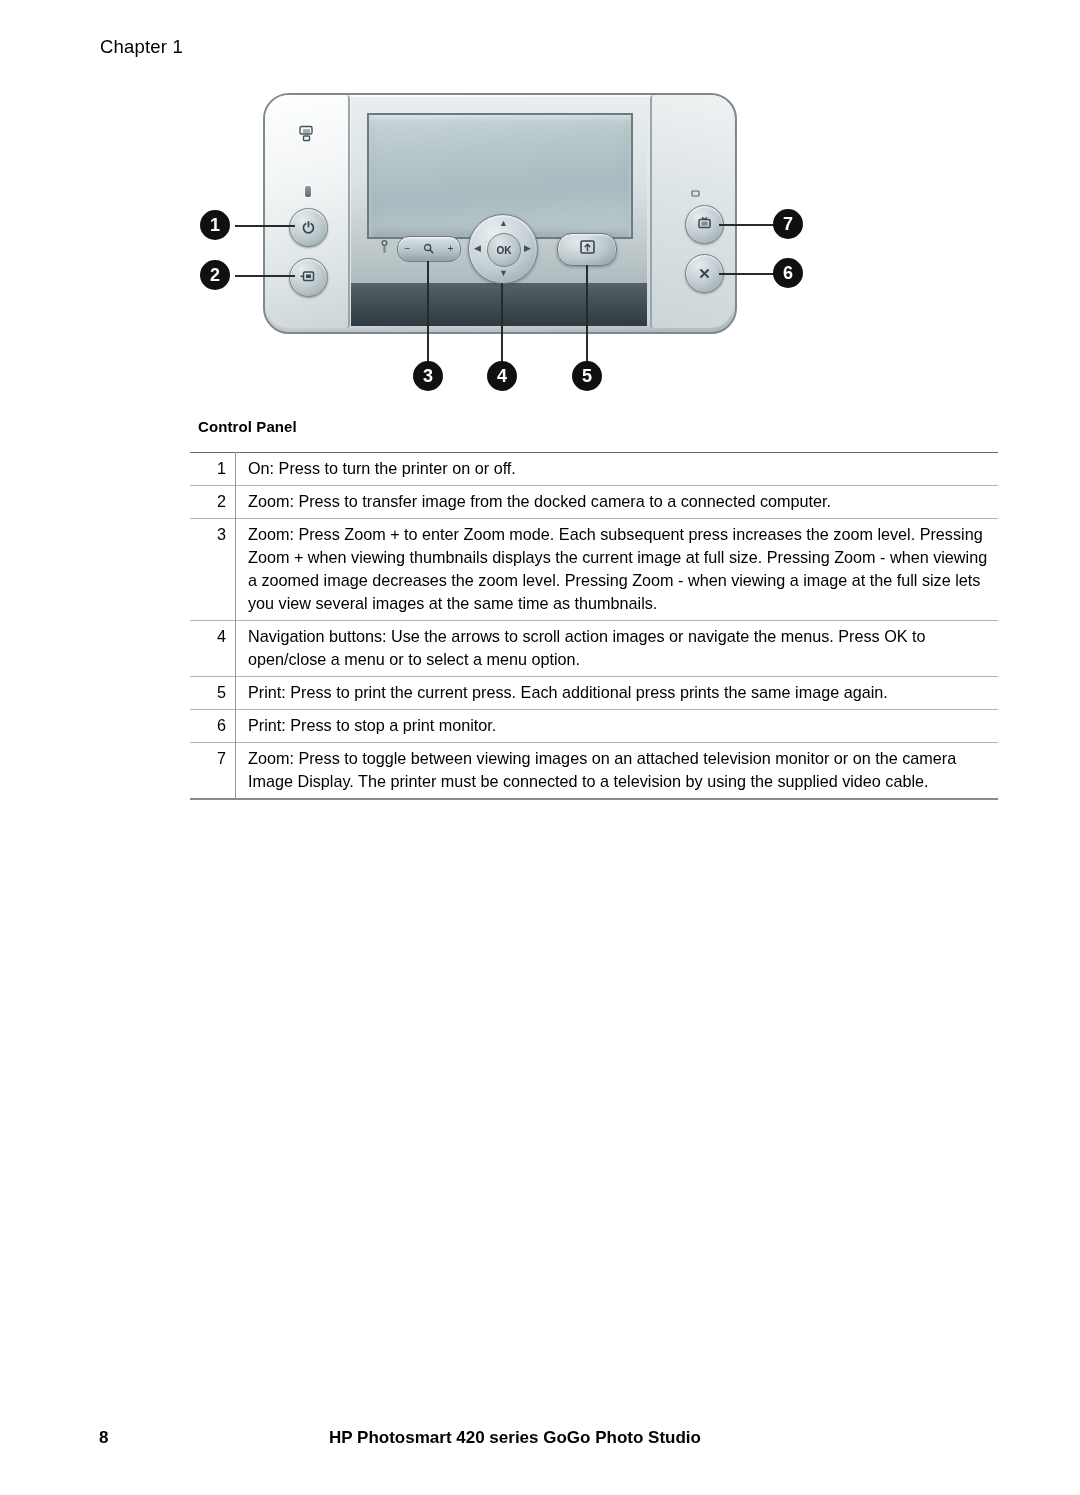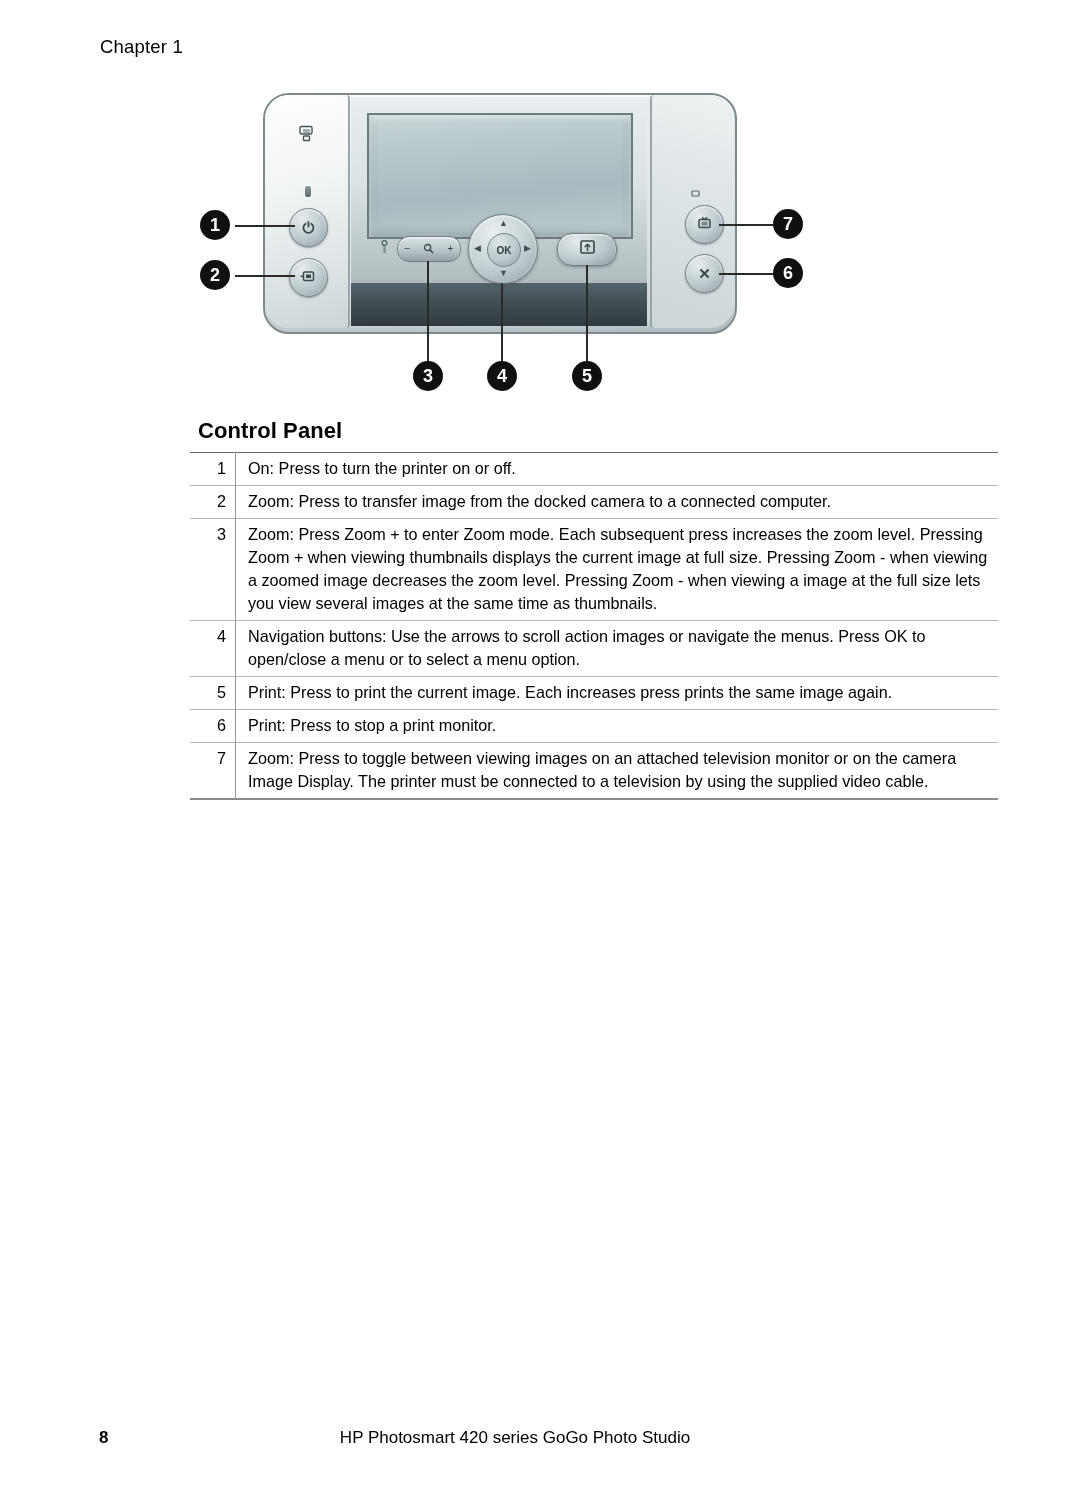--- a/index.html
+++ b/index.html
@@ -259,21 +259,21 @@
     background: #2a2a2a;
   }
   .leader.h { height: 1.6px; }
   .leader.v { width: 1.6px; }
 
   
   .section-title {
     position: absolute;
     left: 198px;
     top: 418px;
-    font-size: 22px;
+    font-size: 15px;
     font-weight: bold;
     letter-spacing: 0.1px;
   }
 
   
   .panel-table {
     position: absolute;
     left: 190px;
     top: 452px;
     width: 808px;
@@ -308,21 +308,21 @@
   }
   .footer-title {
     position: absolute;
     left: 0;
     top: 1428px;
     width: 870px;
     text-align: center;
     padding-left: 160px;
     box-sizing: border-box;
     font-size: 17px;
-    font-weight: normal;
+    font-weight: bold;
   }
 </style>
 </head>
 <body>
 
 <div class="chapter-head">Chapter 1</div>
 
 <div class="figure">
 
   <div class="chassis"></div>
@@ -440,21 +440,21 @@
       <tr>
         <td class="num">3</td>
         <td class="desc"><b>Zoom</b><span>: Press </span><b>Zoom +</b><span> to enter Zoom mode. Each subsequent press increases the zoom level. Pressing </span><b>Zoom +</b><span> when viewing thumbnails displays the current image at full size. Pressing </span><b>Zoom -</b><span> when viewing a zoomed image decreases the zoom level. Pressing </span><b>Zoom -</b><span> when viewing a image at the full size lets you view several images at the same time as thumbnails.</span></td>
       </tr>
       <tr>
         <td class="num">4</td>
         <td class="desc"><b>Navigation buttons</b><span>: Use the arrows to scroll action images or navigate the menus. Press </span><b>OK</b><span> to open/close a menu or to select a menu option.</span></td>
       </tr>
       <tr>
         <td class="num">5</td>
-        <td class="desc"><b>Print</b><span>: Press to print the current image. Each increases press prints the same image again.</span></td>
+        <td class="desc"><b>Print</b><span>: Press to print the current press. Each additional press prints the same image again.</span></td>
       </tr>
       <tr>
         <td class="num">6</td>
         <td class="desc"><b>Print</b><span>: Press to stop a print monitor.</span></td>
       </tr>
       <tr>
         <td class="num">7</td>
         <td class="desc"><b>Zoom</b><span>: Press to toggle between viewing images on an attached television monitor or on the camera Image Display. The printer must be connected to a television by using the supplied video cable.</span></td>
       </tr>
     </tbody>

